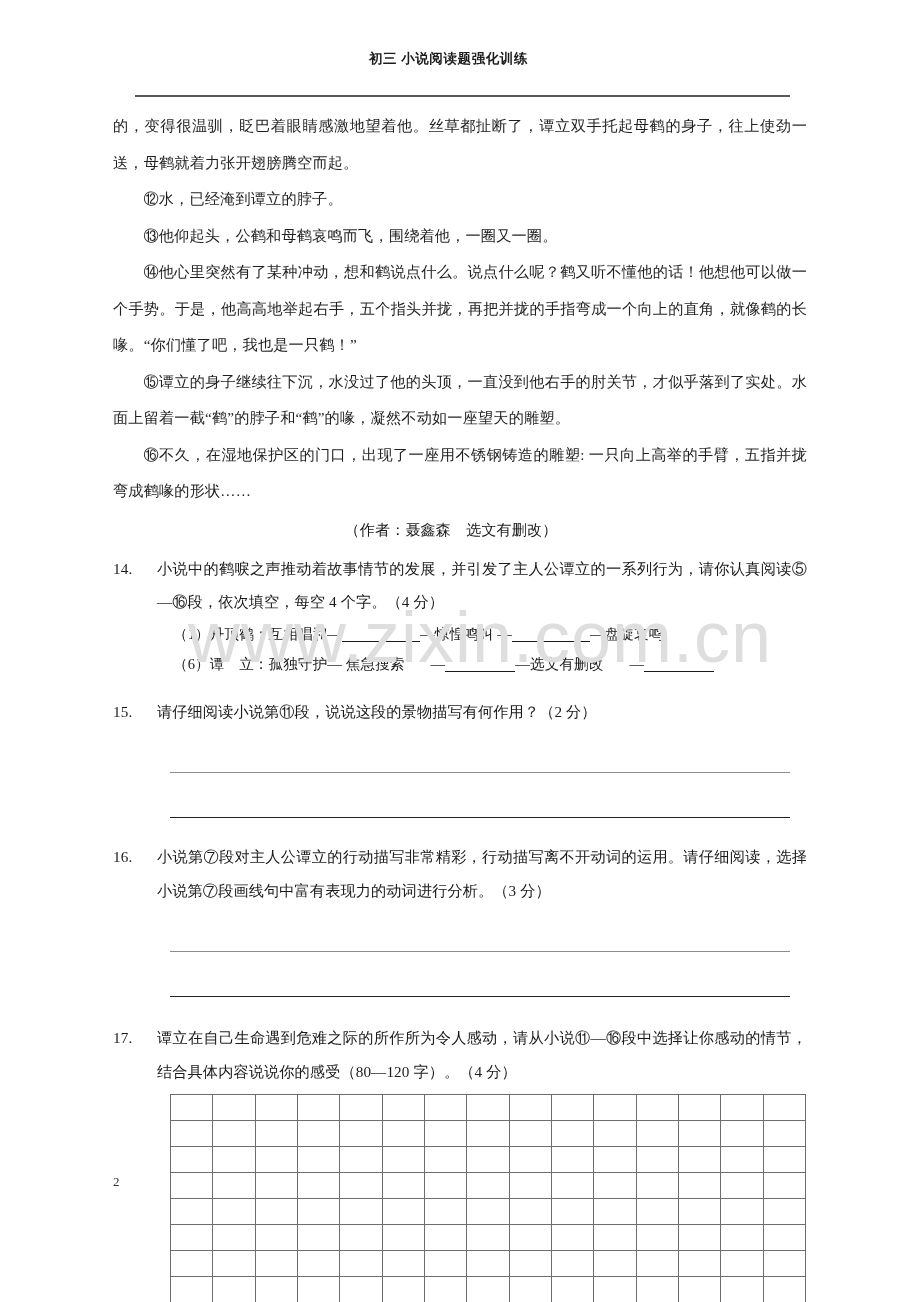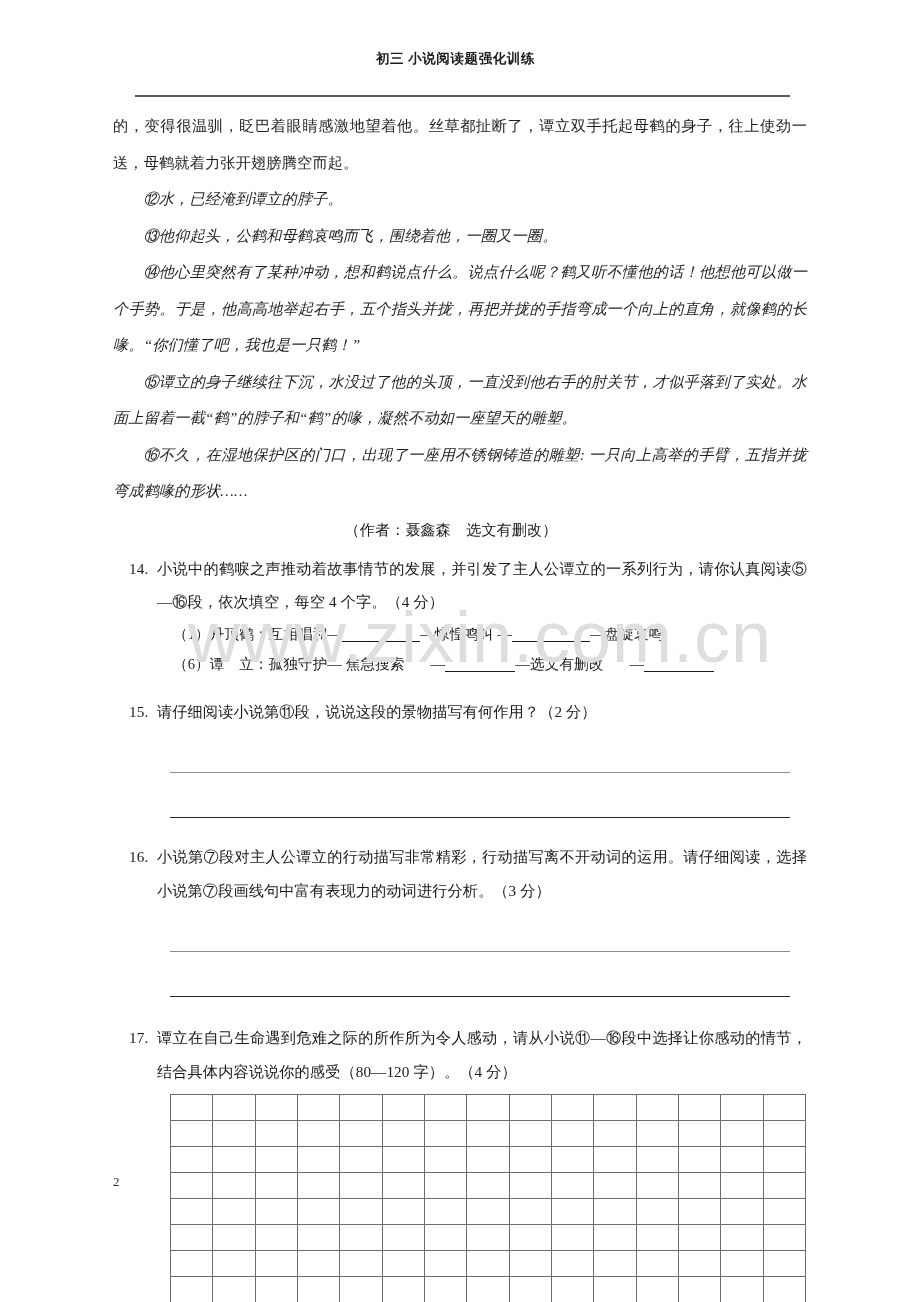--- a/index.html
+++ b/index.html
@@ -21,21 +21,21 @@
     position: absolute;
     inset: 0;
     width: 920px;
     height: 1302px;
     background: #fff;
   }
 
   
   .header {
     position: absolute;
-    left: 128px;
+    left: 121px;
     top: 52px;
     width: 655px;
     text-align: center;
   }
   .header-title {
     font-size: 13.5px;
     font-weight: bold;
     letter-spacing: 0.6px;
     color: #1c1c1c;
     line-height: 1.1;
@@ -60,21 +60,21 @@
   .para {
     font-size: 15.2px;
     line-height: 36.5px;
     text-align: justify;
     text-justify: inter-ideograph;
     letter-spacing: 0.15px;
     color: #1f1f1f;
     margin: 0;
     font-family: "Liberation Serif", "DejaVu Serif", serif;
   }
-  .para.indent { text-indent: 2em; font-style: italic; }
+  .para.indent { text-indent: 2em; }
 
   .attrib {
     font-size: 15px;
     line-height: 36px;
     text-align: center;
     padding-right: 18px;
     margin: 2px 0 4px 0;
     letter-spacing: 0.2px;
   }
 
@@ -86,21 +86,21 @@
     line-height: 33.5px;
     letter-spacing: 0.1px;
   }
   .q-body {
     padding-left: 44px;
     text-align: justify;
     text-justify: inter-ideograph;
   }
   .q-num {
     position: absolute;
-    left: 16px;
+    left: 0;
     top: 0;
     width: 40px;
     font-size: 15.2px;
     line-height: 33.5px;
   }
 
   
   .subitem {
     padding-left: 60px;
     font-size: 14.6px;

